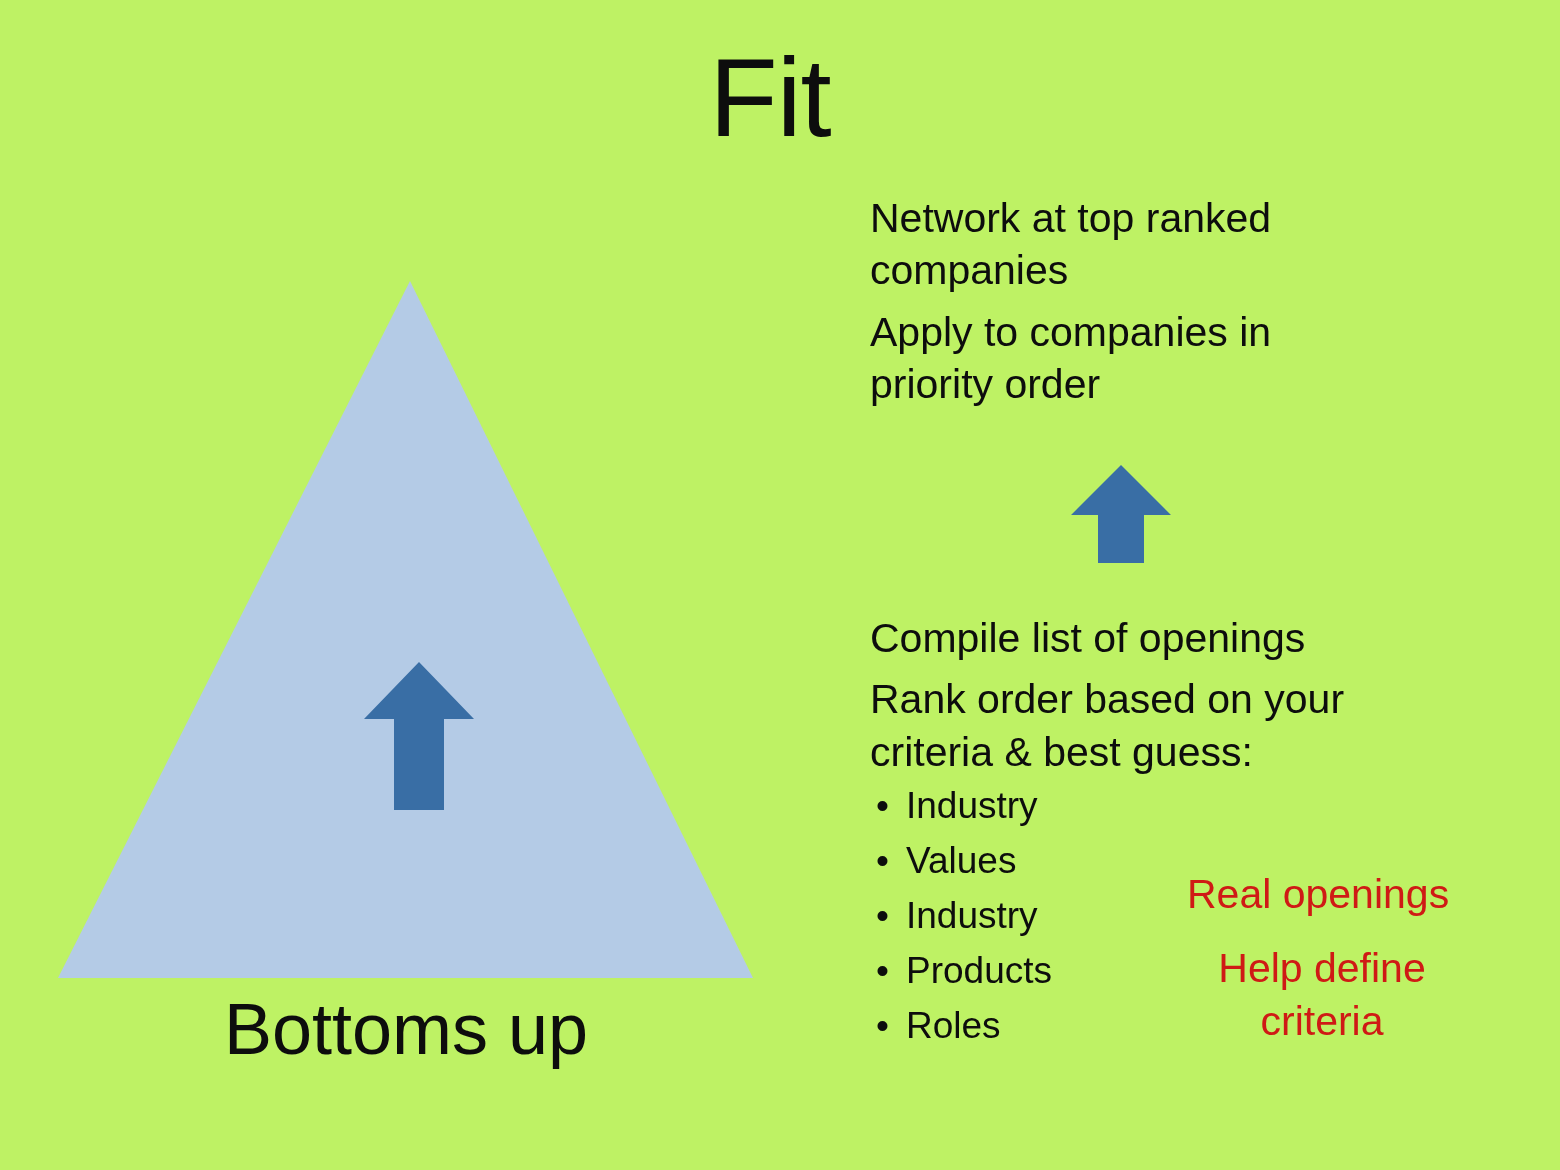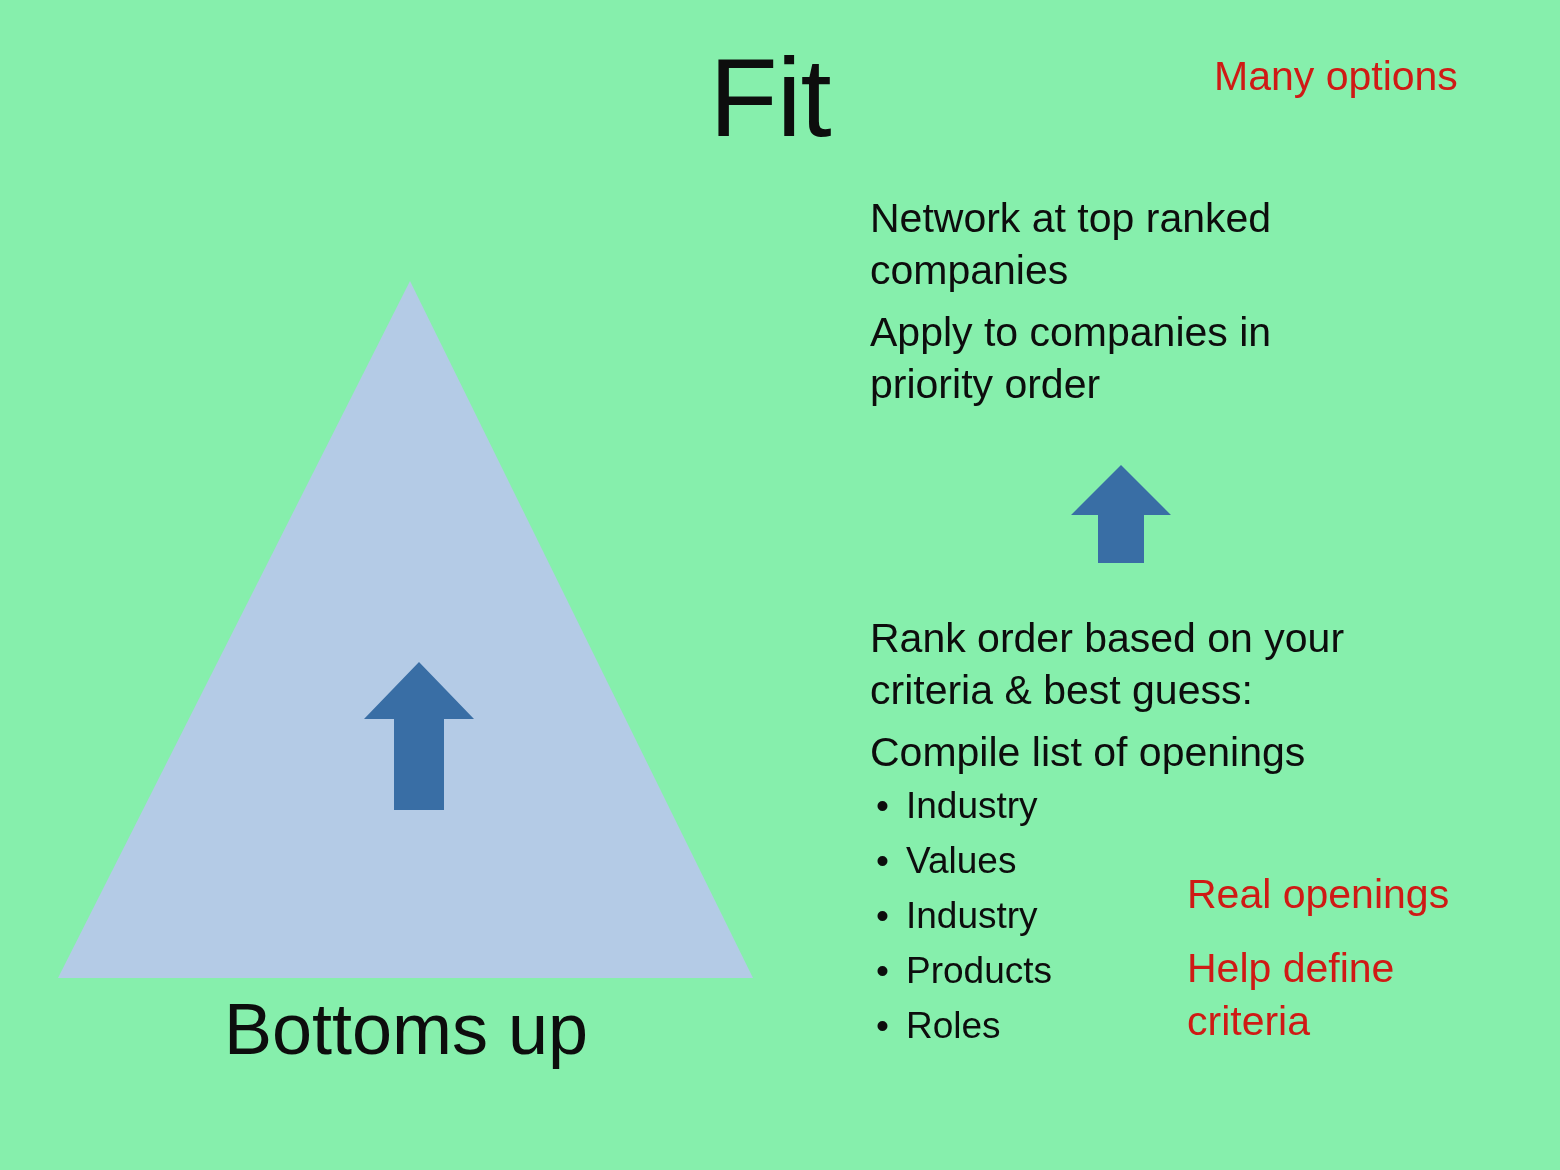--- a/index.html
+++ b/index.html
@@ -8,21 +8,21 @@
     padding: 0;
     background: #ffffff;
   }
   body {
     font-family: "Liberation Sans", sans-serif;
   }
   #slide {
     position: relative;
     width: 1560px;
     height: 1170px;
-    background: #86efac;
+    background: #bef264;
     overflow: hidden;
   }
 
   
   .slide-title {
     position: absolute;
     left: 560px;
     top: 42px;
     width: 420px;
     text-align: center;
@@ -105,47 +105,46 @@
     position: absolute;
     color: #cf1a15;
     font-size: 41px;
     line-height: 1.28;
     font-weight: 400;
   }
   .red-top    { left: 1214px; top: 50px;  width: 330px; }
   .red-bottom { left: 1187px; top: 843px; width: 270px; margin-top: 25px; }
   .red-line { margin: 0 0 4px 0; }
   .red-line:last-child { margin-bottom: 0; }
-  .red-gap { margin-top: 22px; }
+  .red-gap { margin-top: 22px; text-align: center; }
 </style>
 </head>
 <body>
 
 <div id="slide">
 
   <div class="slide-title">Fit</div>
 
   <div class="red-note red-top">
-    <div class="red-line">Many options</div>
   </div>
 
   <div class="rc-text block-network">
     <p class="para">Network at top ranked companies</p>
     <p class="para">Apply to companies in priority order</p>
   </div>
 
   <div class="arrow arrow-middle">
     <svg width="100" height="98" viewBox="0 0 100 98" xmlns="http://www.w3.org/2000/svg">
       <polygon points="50,0 100,50 73,50 73,98 27,98 27,50 0,50" fill="#396ea5"></polygon>
     </svg>
   </div>
 
   <div class="rc-text block-compile">
+    <p class="para">Compile list of openings</p>
     <p class="para">Rank order based on your criteria &amp; best guess:</p>
-    <p class="para">Compile list of openings</p>
 
     <ul class="criteria-list">
       <li>
         <span class="bullet-dot">•</span>
         <span>Industry</span>
       </li>
       <li>
         <span class="bullet-dot">•</span>
         <span>Values</span>
       </li>

